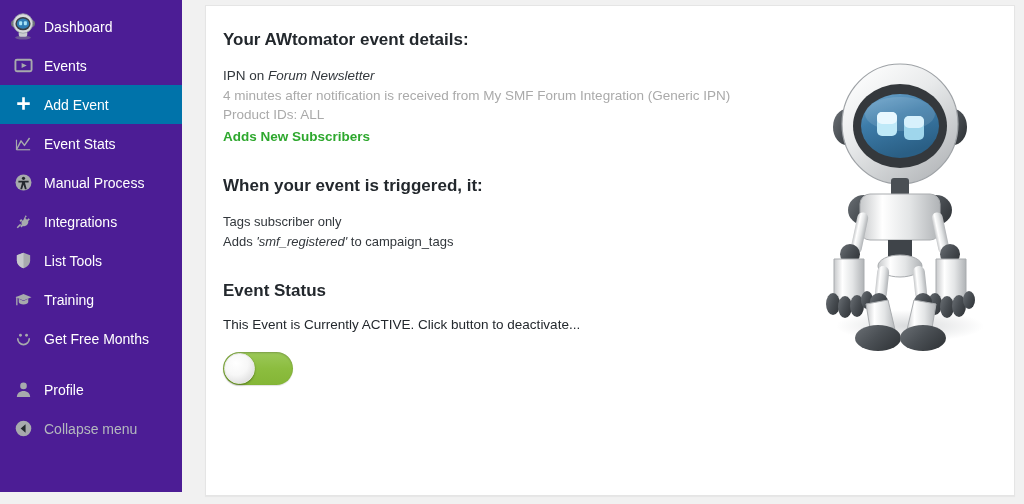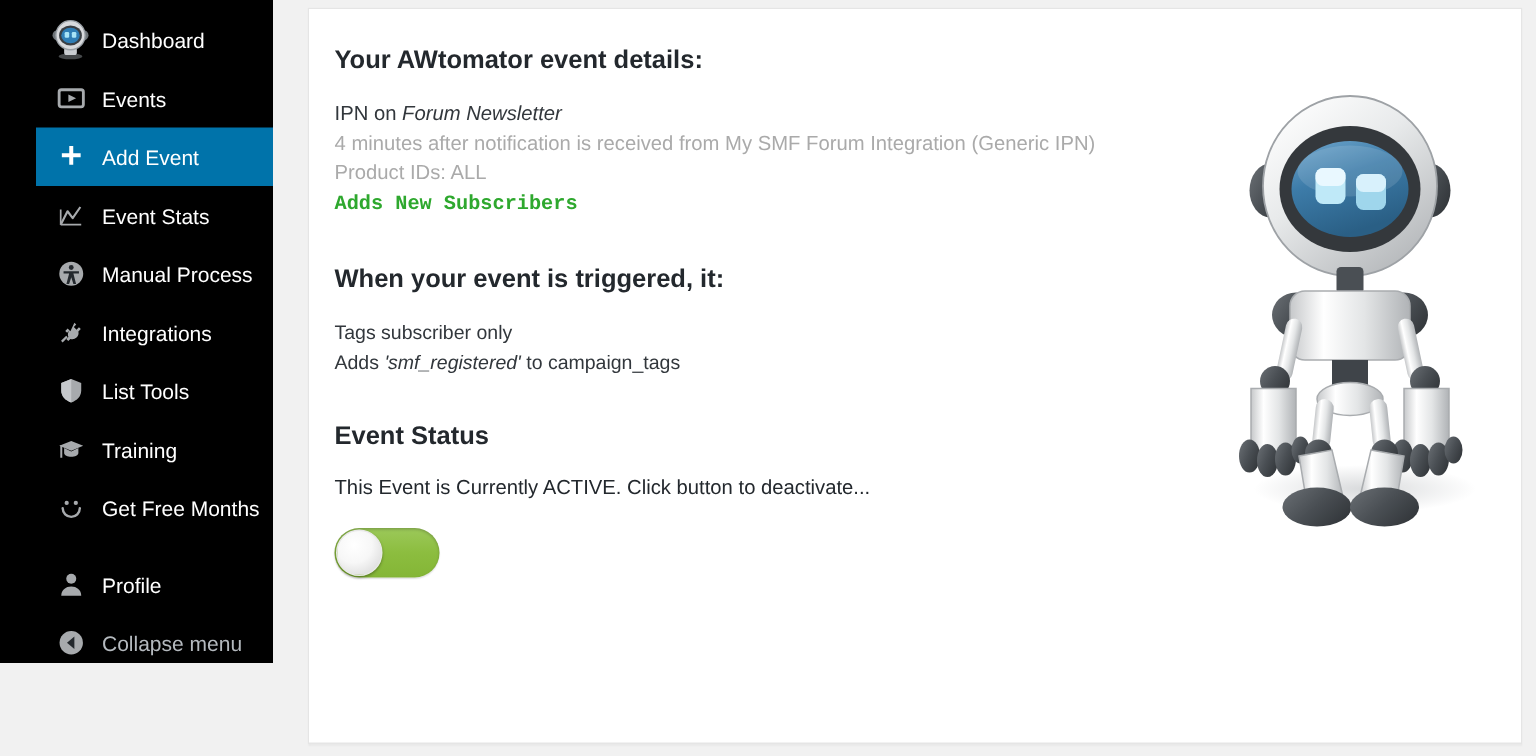--- a/index.html
+++ b/index.html
@@ -6,24 +6,24 @@
   html, body {
     width: 1024px; height: 504px;
     background: #f1f1f1;
     font-family: "Liberation Sans", sans-serif;
     overflow: hidden;
   }
   #app { position: relative; width: 1024px; height: 504px; display: flex; }
 
   
   #sidebar {
-    width: 182px; min-width: 182px; height: 442px;
-    background: #000000;
+    width: 182px; min-width: 182px; height: 492px;
+    background: #4c1d95;
     padding-top: 7px;
-    position: relative; z-index: 5; padding-left: 24px;
+    position: relative; z-index: 5;
   }
   .nav-item {
     position: relative;
     display: flex; align-items: center;
     height: 39px;
     padding-left: 6px;
     color: #ffffff;
     font-size: 14px;
     line-height: 1;
     cursor: pointer;
@@ -69,21 +69,21 @@
     line-height: 1.2; letter-spacing: -0.2px;
     margin-bottom: 26px;
   }
   h2.section-h {
     font-size: 17px; font-weight: bold; color: #23282d;
     margin-bottom: 16px;
   }
   h2.section-h.gap { margin-top: 30px; }
   .detail-line { font-size: 13.5px; line-height: 19.5px; color: #32373c; }
   .detail-line.muted { color: #aaaaaa; }
-  .detail-line.green { color: #2ea82e; font-weight: bold; padding-top: 2px; font-family: Liberation Mono, monospace; }
+  .detail-line.green { color: #2ea82e; font-weight: bold; padding-top: 2px; }
   .detail-line em { font-style: italic; }
   .trigger-line { font-size: 13px; line-height: 19.5px; color: #32373c; }
   .trigger-line em { font-style: italic; }
   .status-text { font-size: 13.5px; font-weight: normal; color: #23282d; margin-bottom: 20px; }
 
   
   .toggle {
     position: relative;
     width: 70px; height: 33px;
     border-radius: 17px;

